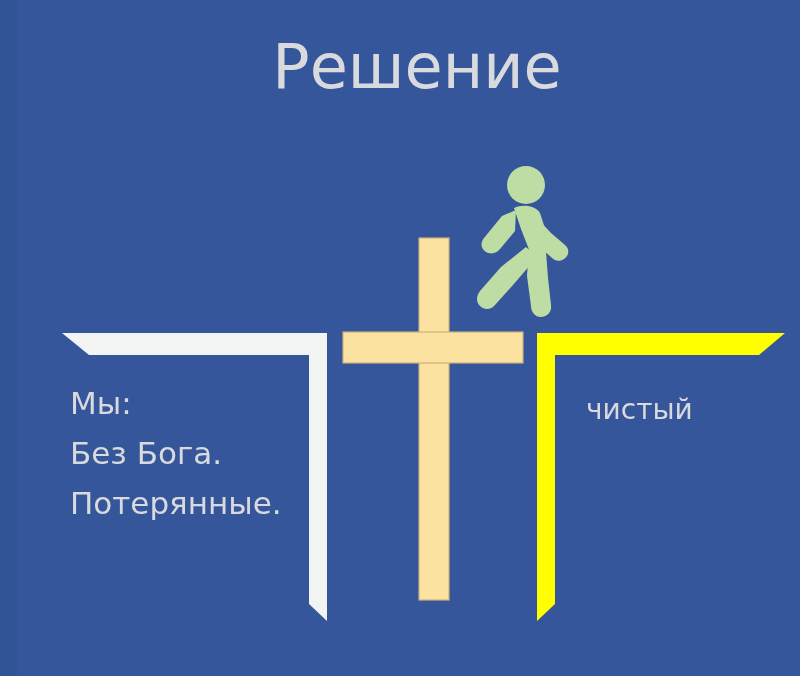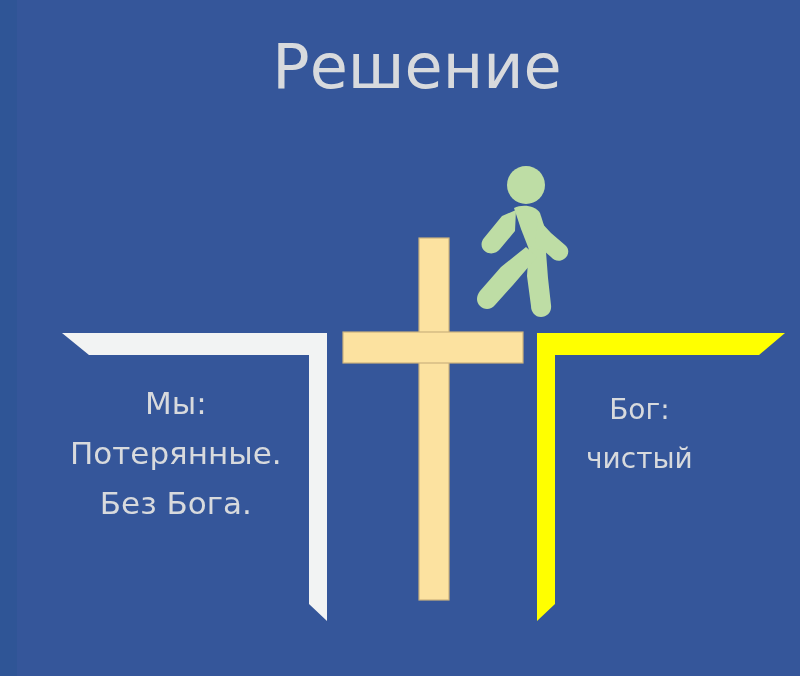--- a/index.html
+++ b/index.html
@@ -27,21 +27,20 @@
     color: #d8dadd;
     font-weight: normal;
     letter-spacing: 0px;
     white-space: nowrap;
   }
   .side-text {
     position: absolute;
     color: #d8dadd;
     font-weight: normal;
     white-space: nowrap;
-    text-align: center;
   }
   #left-text {
     left: 53px;
     top: 378px;
     font-size: 31px;
     line-height: 50px;
   }
   #right-text {
     left: 569px;
     top: 385px;
@@ -116,22 +115,21 @@
                L 478,305
                C 474,310 467,310 463,306
                C 459,302 459,296 463,291
                L 484,267
                Z"></path>
     </g>
   </svg>
 
   <div id="left-text" class="side-text">
     <div>Мы:</div>
+    <div>Без Бога.</div>
     <div>Потерянные.</div>
-    <div>Без Бога.</div>
   </div>
 
   <div id="right-text" class="side-text">
-    <div>Бог:</div>
     <div>чистый</div>
   </div>
 
 </div>
 
 </body></html>

